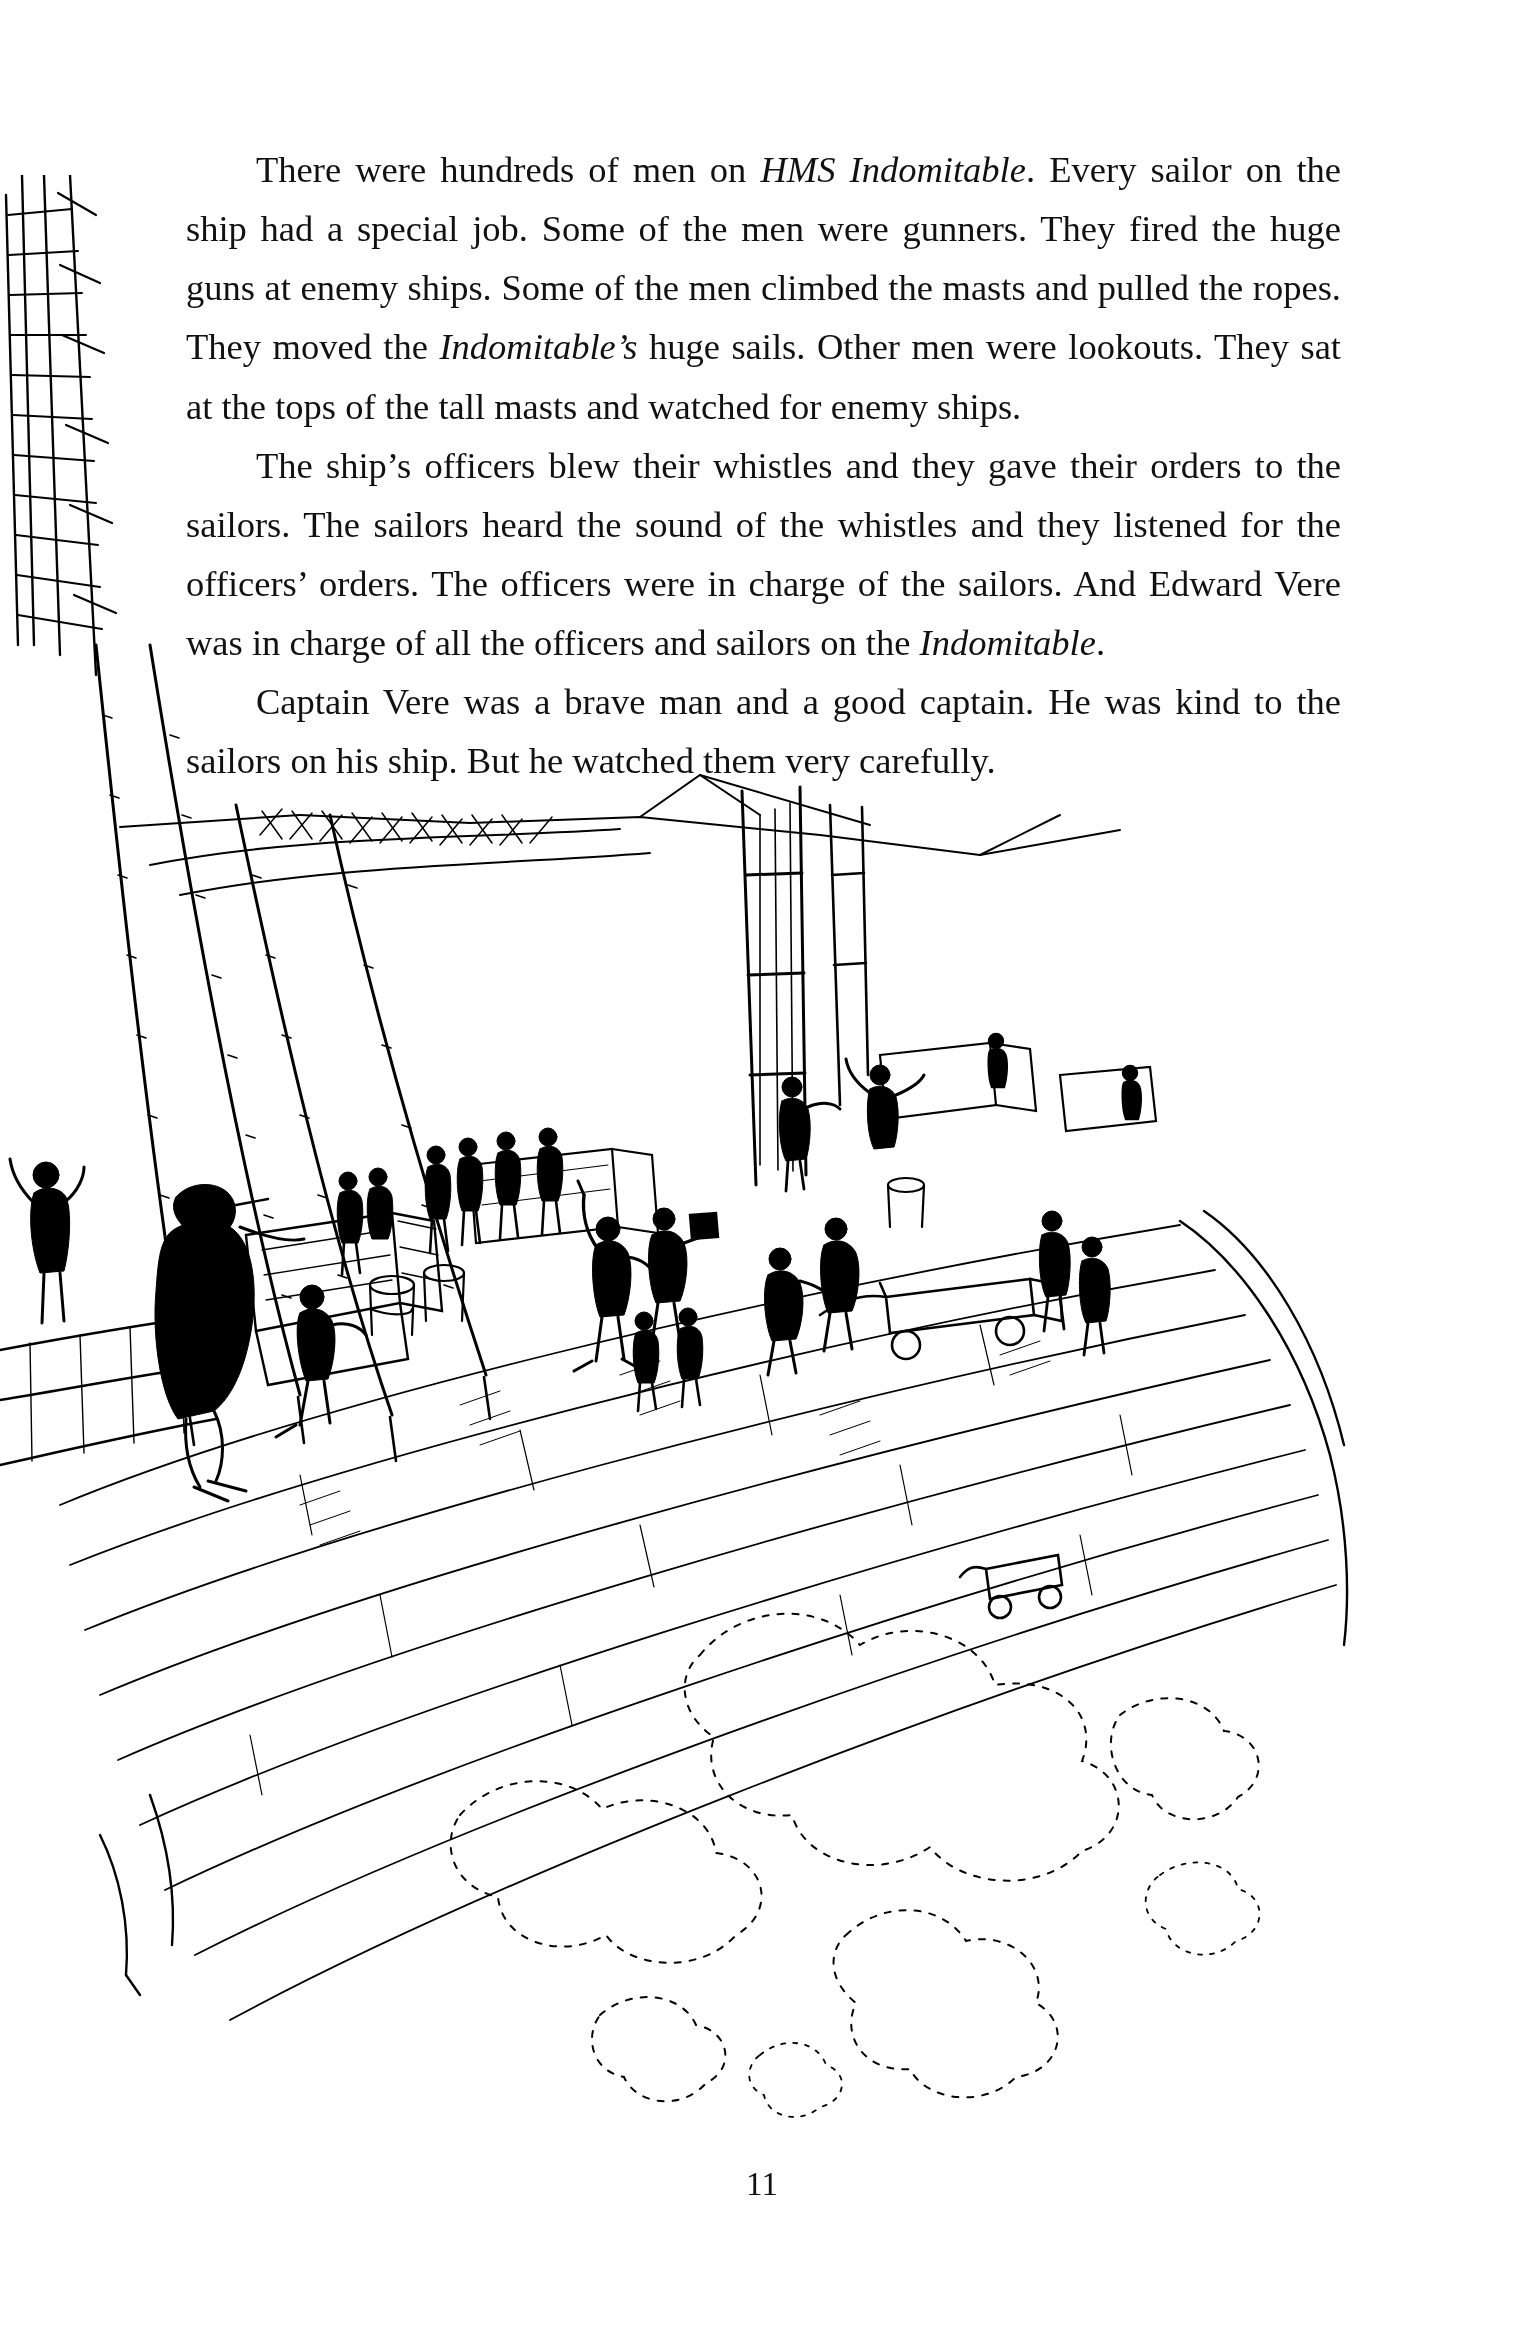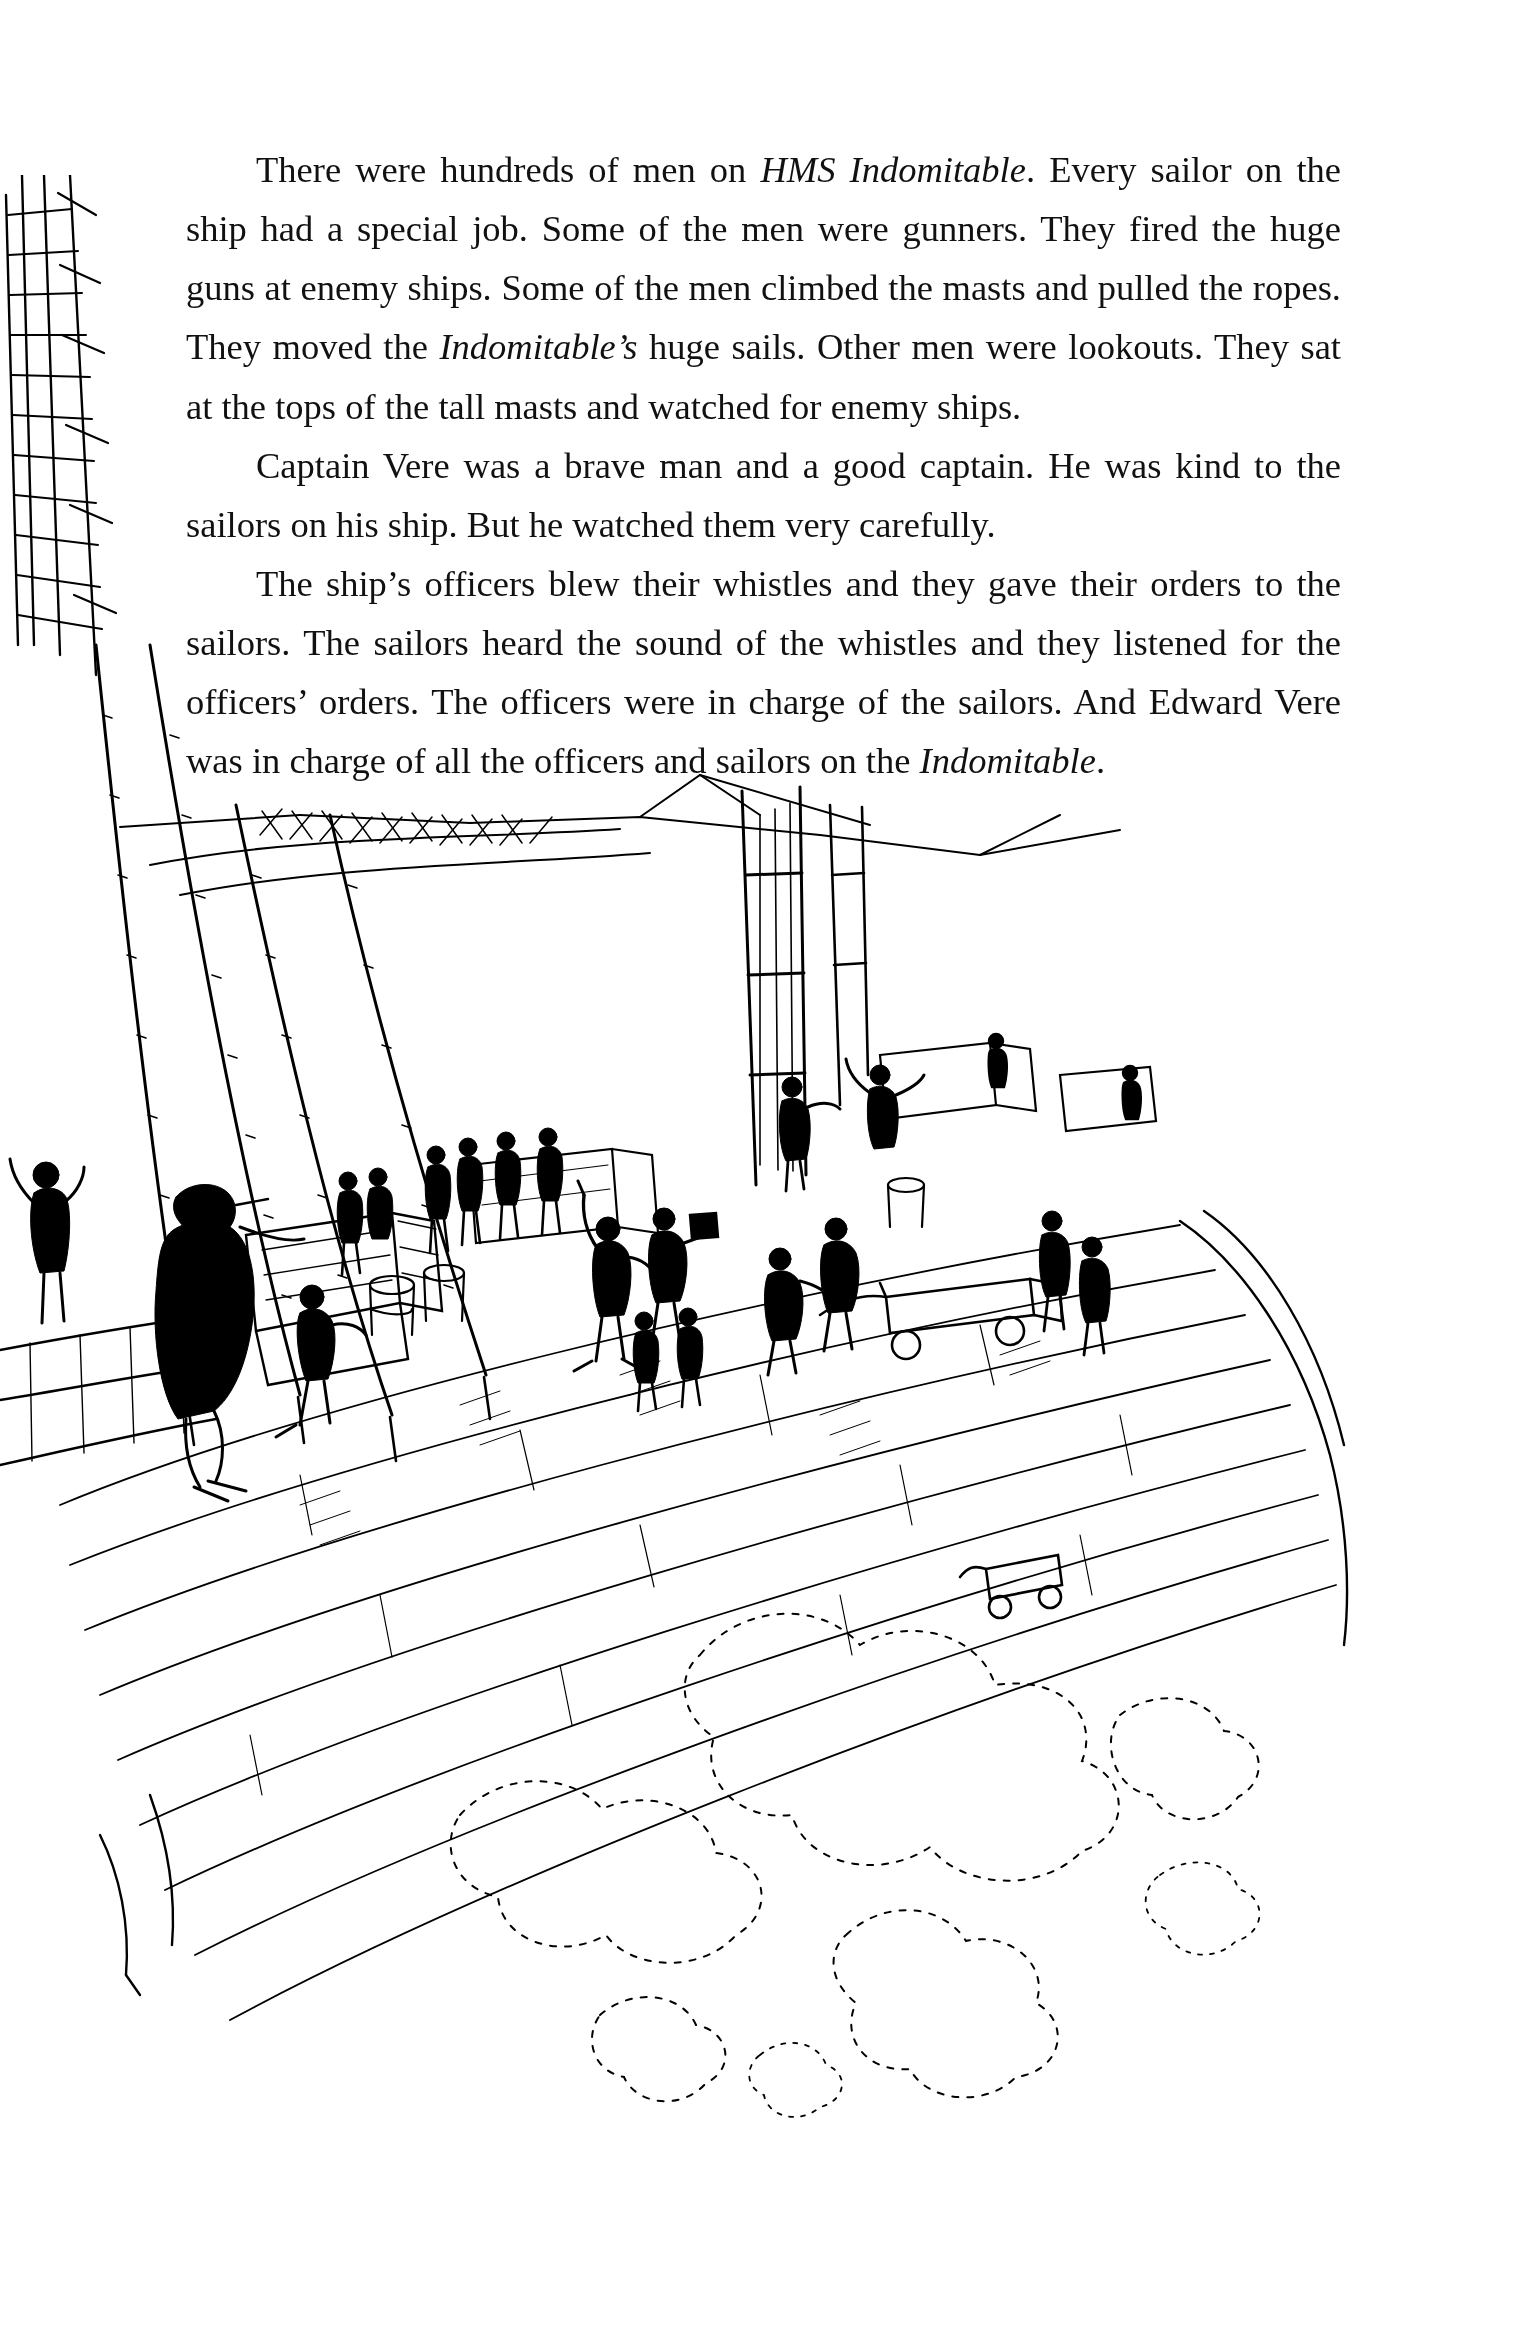--- a/index.html
+++ b/index.html
@@ -489,18 +489,19 @@
           <path d="M100,1660 C120,1700 130,1750 126,1800"></path>
           <path d="M126,1800 L140,1820"></path>
           <path d="M150,1620 C168,1670 176,1720 172,1770"></path>
         </g>
       </g>
     </svg>
   </div>
 
   <div class="text-block">
     <p class="para" id="p1"><span>There were hundreds of men on </span><span class="it">HMS Indomitable</span><span>. Every sailor on the ship had a special job. Some of the men were gunners. They fired the huge guns at enemy ships. Some of the men climbed the masts and pulled the ropes. They moved the </span><span class="it">Indomitable’s</span><span> huge sails. Other men were lookouts. They sat at the tops of the tall masts and watched for enemy ships.</span></p>
+    <p class="para" id="p2"><span>The ship’s officers blew their whistles and they gave their orders to the sailors. The sailors heard the sound of the whistles and they listened for the officers’ orders. The officers were in charge of the sailors. And Edward Vere was in charge of all the officers and sailors on the </span><span class="it">Indomitable</span><span>.</span></p>
     <p class="para" id="p3"><span>Captain Vere was a brave man and a good captain. He was kind to the sailors on his ship. But he watched them very carefully.</span></p>
-    <p class="para" id="p2"><span>The ship’s officers blew their whistles and they gave their orders to the sailors. The sailors heard the sound of the whistles and they listened for the officers’ orders. The officers were in charge of the sailors. And Edward Vere was in charge of all the officers and sailors on the </span><span class="it">Indomitable</span><span>.</span></p>
   </div>
 
+  <div class="page-number">11</div>
 
 </div>
 
 </body></html>

